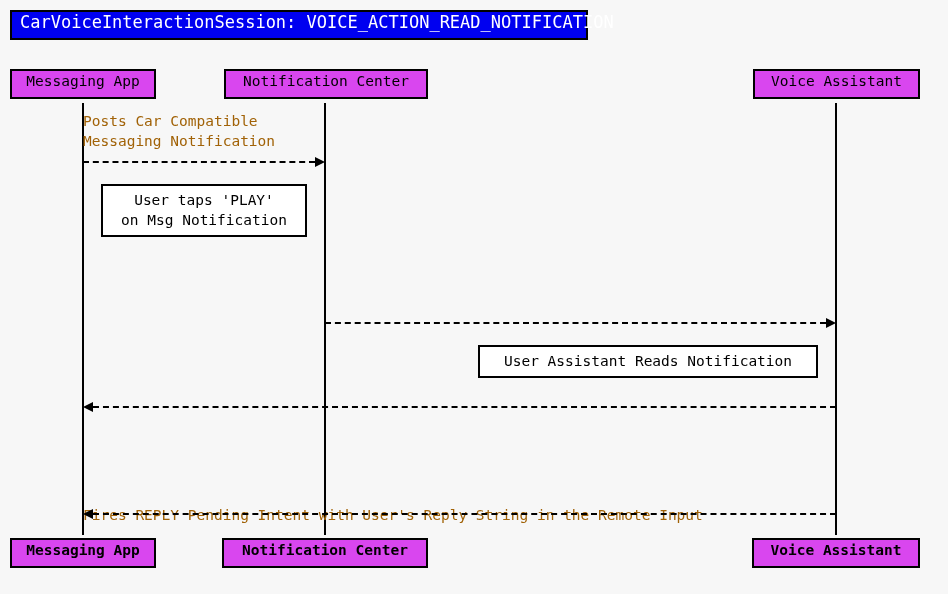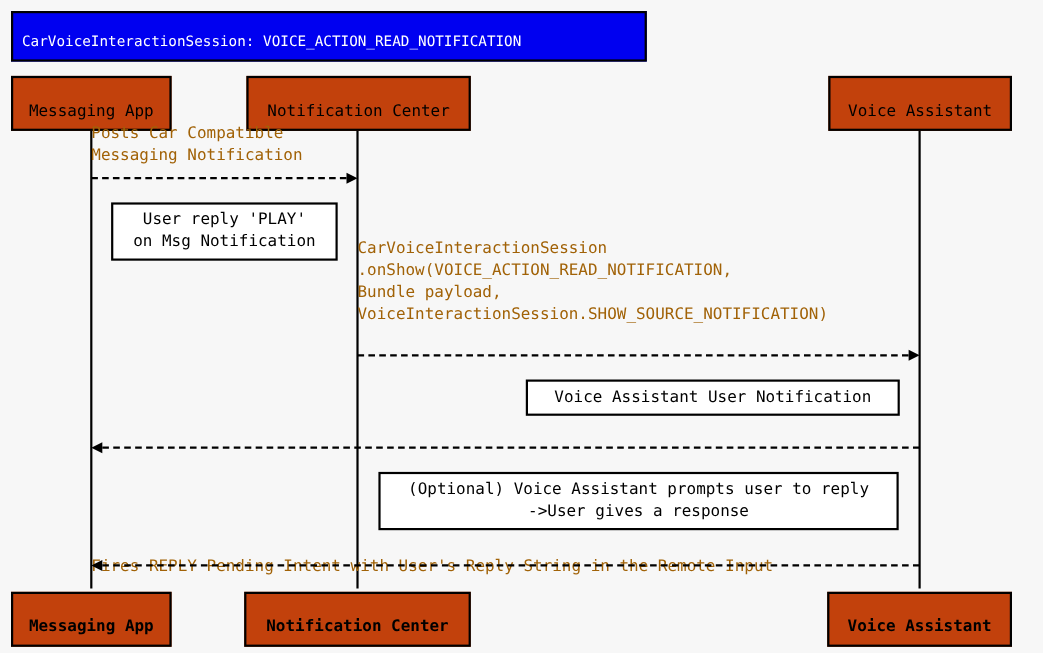--- a/index.html
+++ b/index.html
@@ -25,40 +25,40 @@
 
   
   .title-banner {
     position: absolute;
     left: 10px;
     top: 10px;
     width: 578px;
     box-sizing: border-box;
     background: #0000f0;
     border: 2px solid #000000;
-    padding: 16px 8px 5px 8px;
+    padding: 0 8px 5px 8px;
     color: #ffffff;
-    font-size: 13px;
+    font-size: 17px;
     line-height: 21px;
     white-space: pre;
     letter-spacing: 0px;
   }
 
   
   .participant {
     position: absolute;
     box-sizing: border-box;
-    background: #c2410c;
+    background: #d946ef;
     border: 2px solid #000000;
     color: #000000;
     font-size: 14.5px;
     line-height: 20px;
     text-align: center;
     white-space: pre;
-    padding: 20px 12px 6px 12px;
+    padding: 0 12px 6px 12px;
   }
   .participant.bottom {
     font-weight: bold;
   }
 
   
   .lifeline {
     position: absolute;
     width: 2px;
     background: #000000;
@@ -125,35 +125,29 @@
 
   <div class="participant bottom" style="left:10px; top:538px; width:146px;">Messaging App</div>
   <div class="participant bottom" style="left:222px; top:538px; width:206px;">Notification Center</div>
   <div class="participant bottom" style="left:752px; top:538px; width:168px;">Voice Assistant</div>
 
   <div class="msg-label" style="left:83px; top:111px; width:242px;">Posts Car Compatible
 Messaging Notification</div>
   <div class="msg-line" style="left:83px; top:161px; width:232px;"></div>
   <div class="arrowhead right" style="left:315px; top:157px;"></div>
 
-  <div class="note" style="left:101px; top:184px; width:206px;">User reply 'PLAY'
+  <div class="note" style="left:101px; top:184px; width:206px;">User taps 'PLAY'
 on Msg Notification</div>
 
-  <div class="msg-label" style="left:325px; top:216px; width:511px;">CarVoiceInteractionSession
-.onShow(VOICE_ACTION_READ_NOTIFICATION,
-Bundle payload,
-VoiceInteractionSession.SHOW_SOURCE_NOTIFICATION)</div>
   <div class="msg-line" style="left:325px; top:322px; width:501px;"></div>
   <div class="arrowhead right" style="left:826px; top:318px;"></div>
 
-  <div class="note" style="left:478px; top:345px; width:340px;">Voice Assistant User Notification</div>
+  <div class="note" style="left:478px; top:345px; width:340px;">User Assistant Reads Notification</div>
 
   <div class="msg-line" style="left:93px; top:406px; width:743px;"></div>
   <div class="arrowhead left" style="left:83px; top:402px;"></div>
 
-  <div class="note" style="left:344px; top:429px; width:473px;">(Optional) Voice Assistant prompts user to reply
--&gt;User gives a response</div>
 
   <div class="msg-label" style="left:83px; top:493px; width:872px;margin-top:12px;">Fires REPLY Pending Intent with User's Reply String in the Remote Input</div>
   <div class="msg-line" style="left:93px; top:513px; width:743px;"></div>
   <div class="arrowhead left" style="left:83px; top:509px;"></div>
 
 </div>
 
 </body></html>

